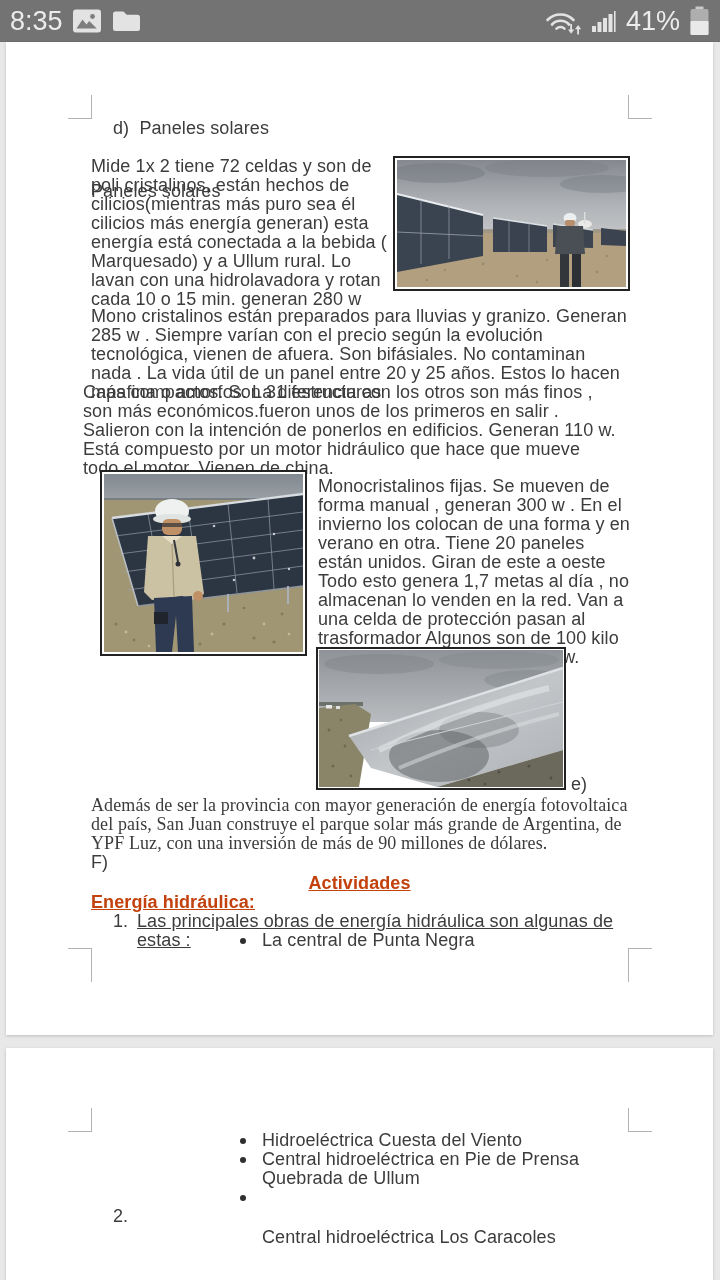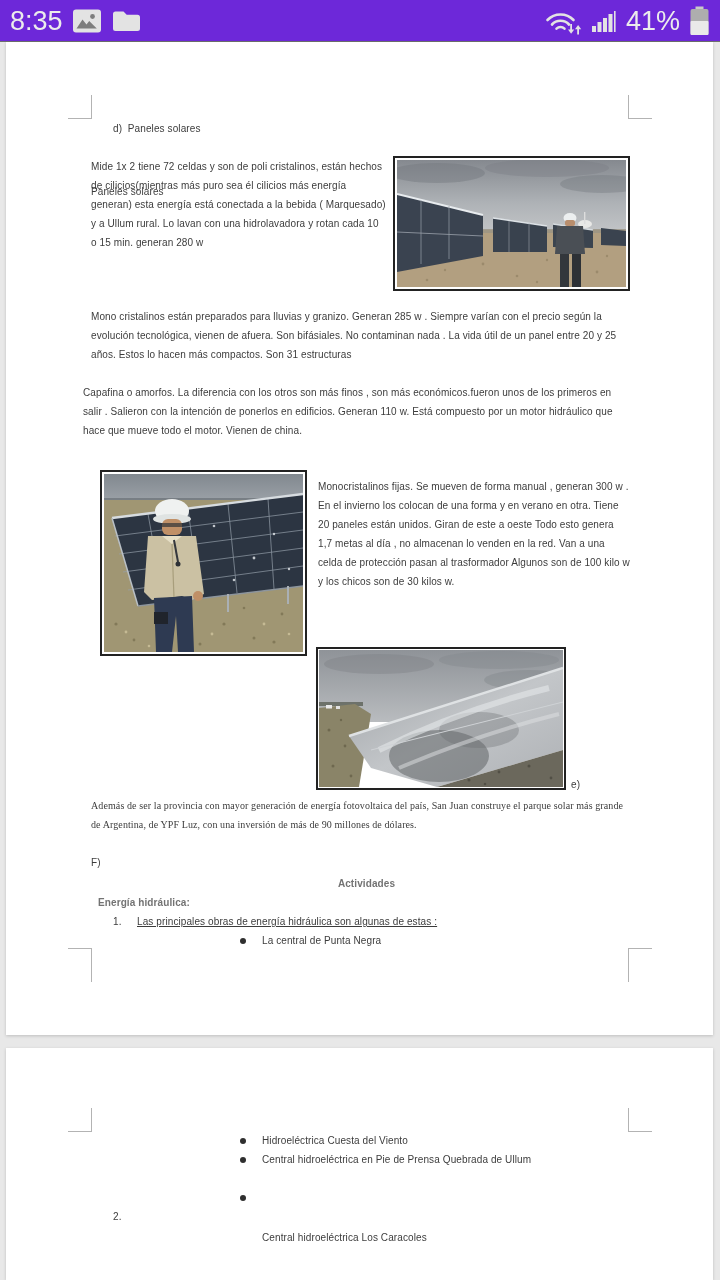--- a/index.html
+++ b/index.html
@@ -4,46 +4,46 @@
 <style>
   html,body{margin:0;padding:0;}
   body{
     width:720px;height:1280px;overflow:hidden;position:relative;
     background:#e8e8e8;
     font-family:"Liberation Sans", sans-serif;
   }
   
   .statusbar{
     position:absolute;left:0;top:0;width:720px;height:42px;
-    background:#6d28d9;border-bottom:1px solid #6f6f6f;
+    background:#737373;border-bottom:1px solid #6f6f6f;
     display:flex;align-items:center;justify-content:space-between;
     box-sizing:border-box;padding:0 10px;
   }
   .sb-left,.sb-right{display:flex;align-items:center;gap:9px;}
   .sb-text{color:#ececec;font-size:27px;line-height:42px;}
   
   .page{
     position:absolute;background:#ffffff;
     box-shadow:0 1px 3px rgba(0,0,0,.18);
   }
   .page1{left:6px;top:42px;width:707px;height:993px;}
   .page2{left:6px;top:1048px;width:707px;height:232px;}
   
   .mark{position:absolute;box-sizing:border-box;}
   .mk-tl{border-right:1px solid #b3b3b3;border-bottom:1px solid #b3b3b3;}
   .mk-tr{border-left:1px solid #b3b3b3;border-bottom:1px solid #b3b3b3;}
   .mk-bl{border-right:1px solid #b3b3b3;border-top:1px solid #b3b3b3;}
   .mk-br{border-left:1px solid #b3b3b3;border-top:1px solid #b3b3b3;}
   
   .t{
-    position:absolute;font-size:10px;line-height:19px;color:#3c3c3c;
+    position:absolute;font-size:18px;line-height:19px;color:#3c3c3c;
     letter-spacing:0.1px;
   }
   .pre{white-space:pre;}
-  .hu{font-weight:bold;color:#737373;padding-left:7px;}
+  .hu{font-weight:bold;text-decoration:underline;color:#c2410c;}
   .center{text-align:center;}
   .bullet-dot{
     position:absolute;width:6px;height:6px;border-radius:50%;
     background:#2f2f2f;
   }
   
   .photo{
     position:absolute;background:#ffffff;border:2px solid #222222;
     box-sizing:border-box;
   }

